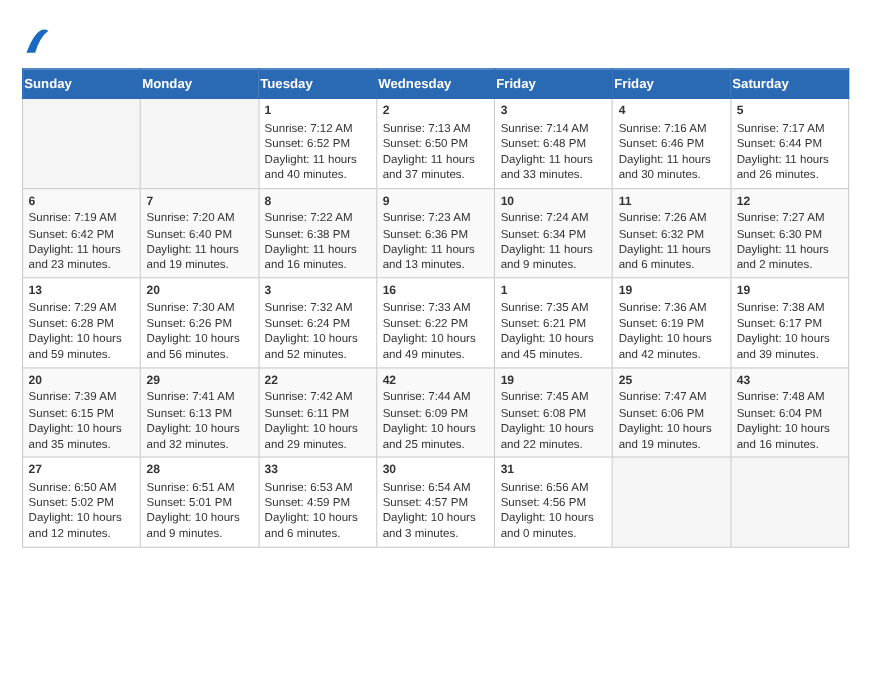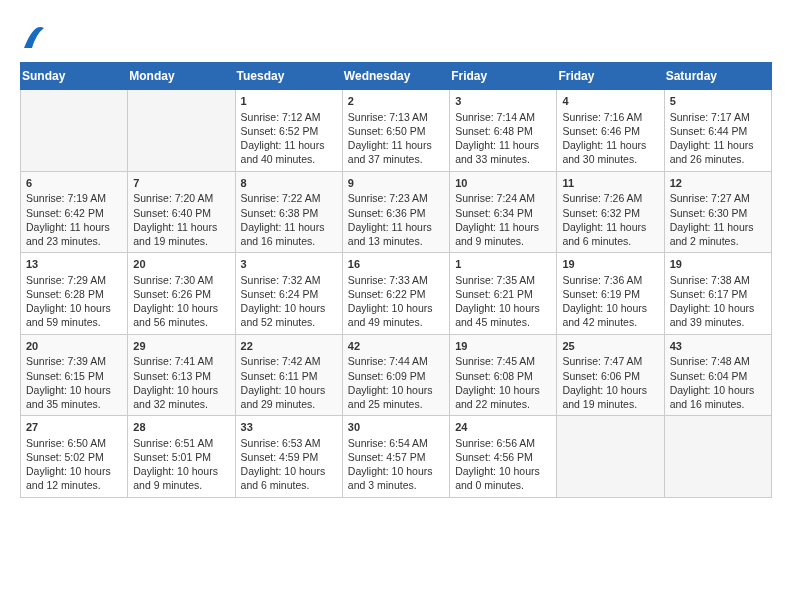--- a/index.html
+++ b/index.html
@@ -160,19 +160,19 @@
           <td><span class="day-number">42</span>Sunrise: 7:44 AM<br>Sunset: 6:09 PM<br>Daylight: 10 hours<br>and 25 minutes.</td>
           <td><span class="day-number">19</span>Sunrise: 7:45 AM<br>Sunset: 6:08 PM<br>Daylight: 10 hours<br>and 22 minutes.</td>
           <td><span class="day-number">25</span>Sunrise: 7:47 AM<br>Sunset: 6:06 PM<br>Daylight: 10 hours<br>and 19 minutes.</td>
           <td><span class="day-number">43</span>Sunrise: 7:48 AM<br>Sunset: 6:04 PM<br>Daylight: 10 hours<br>and 16 minutes.</td>
         </tr>
         <tr>
           <td><span class="day-number">27</span>Sunrise: 6:50 AM<br>Sunset: 5:02 PM<br>Daylight: 10 hours<br>and 12 minutes.</td>
           <td><span class="day-number">28</span>Sunrise: 6:51 AM<br>Sunset: 5:01 PM<br>Daylight: 10 hours<br>and 9 minutes.</td>
           <td><span class="day-number">33</span>Sunrise: 6:53 AM<br>Sunset: 4:59 PM<br>Daylight: 10 hours<br>and 6 minutes.</td>
           <td><span class="day-number">30</span>Sunrise: 6:54 AM<br>Sunset: 4:57 PM<br>Daylight: 10 hours<br>and 3 minutes.</td>
-          <td><span class="day-number">24</span>Sunrise: 6:56 AM<br>Sunset: 4:56 PM<br>Daylight: 10 hours<br>and 0 minutes.</td>
+          <td><span class="day-number">31</span>Sunrise: 6:56 AM<br>Sunset: 4:56 PM<br>Daylight: 10 hours<br>and 0 minutes.</td>
           <td class="empty"></td>
           <td class="empty"></td>
         </tr>
       </tbody>
   </table>
 </div>
 
 </body></html>

